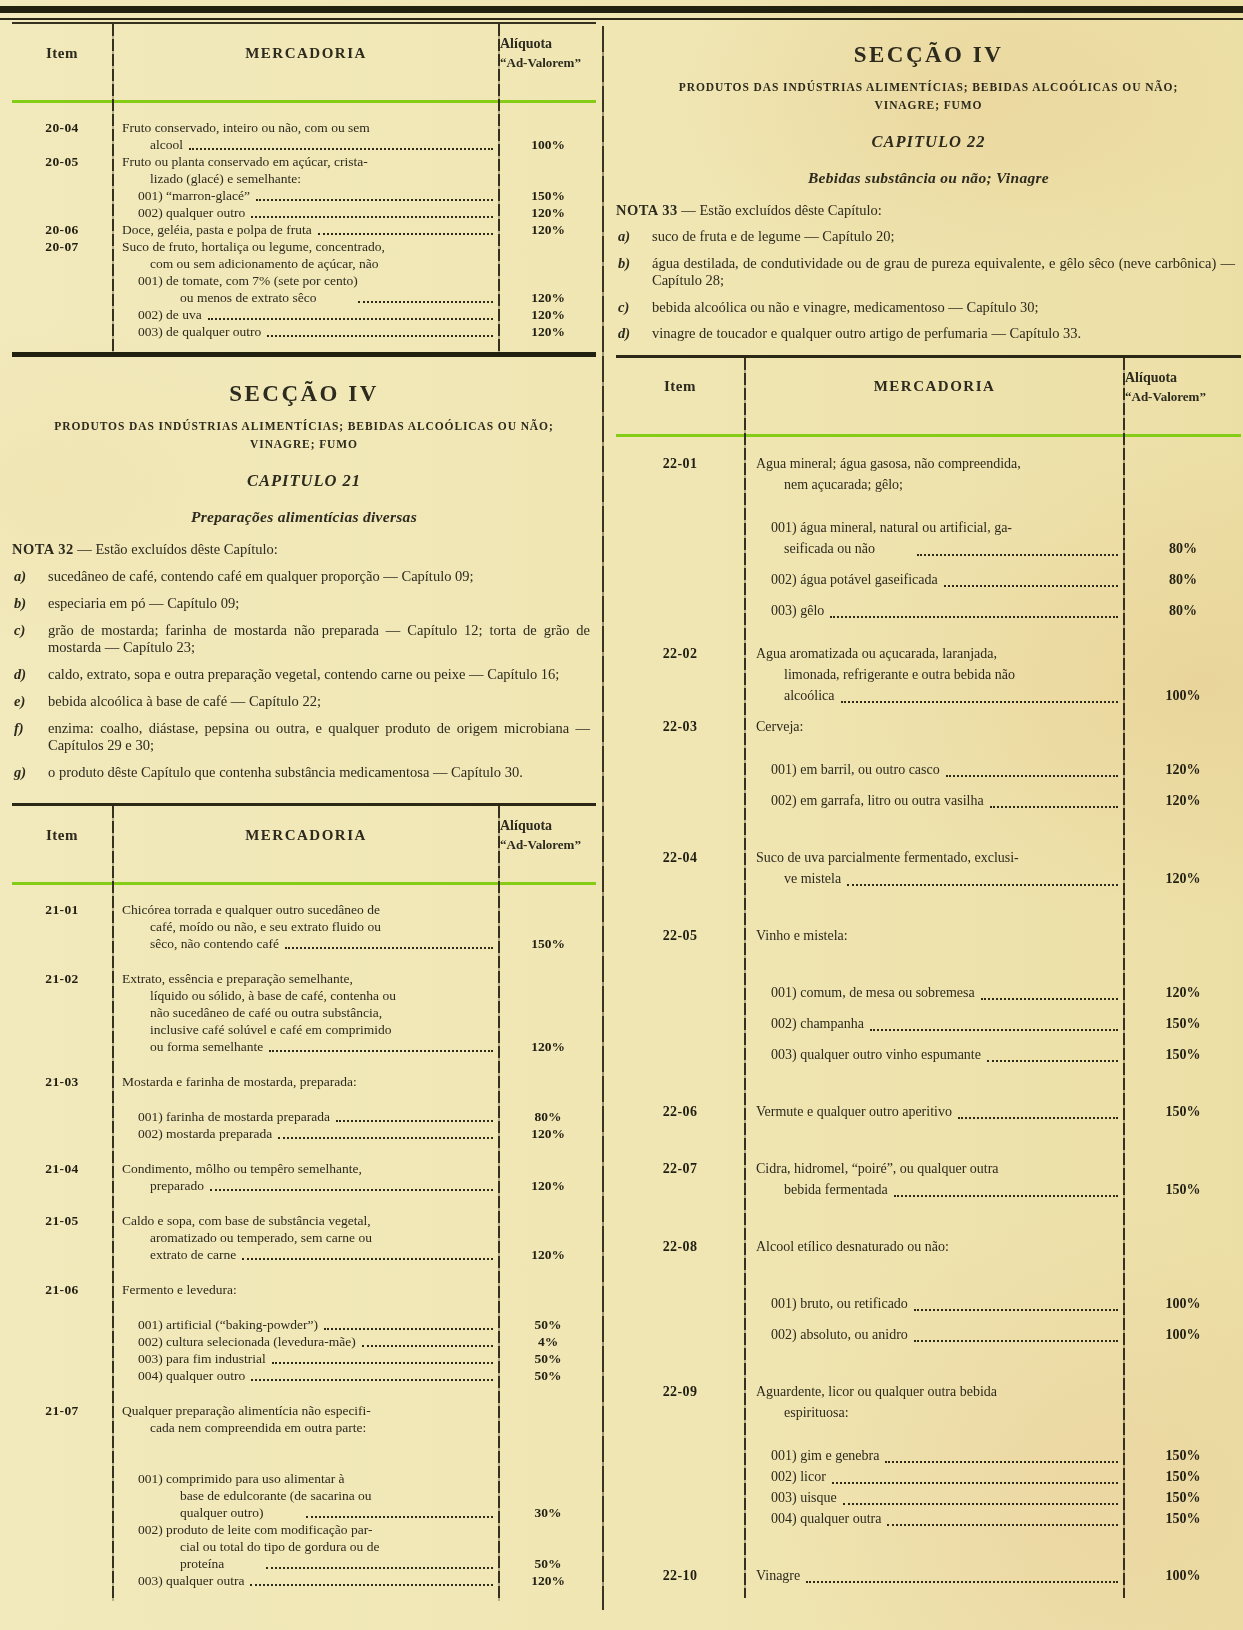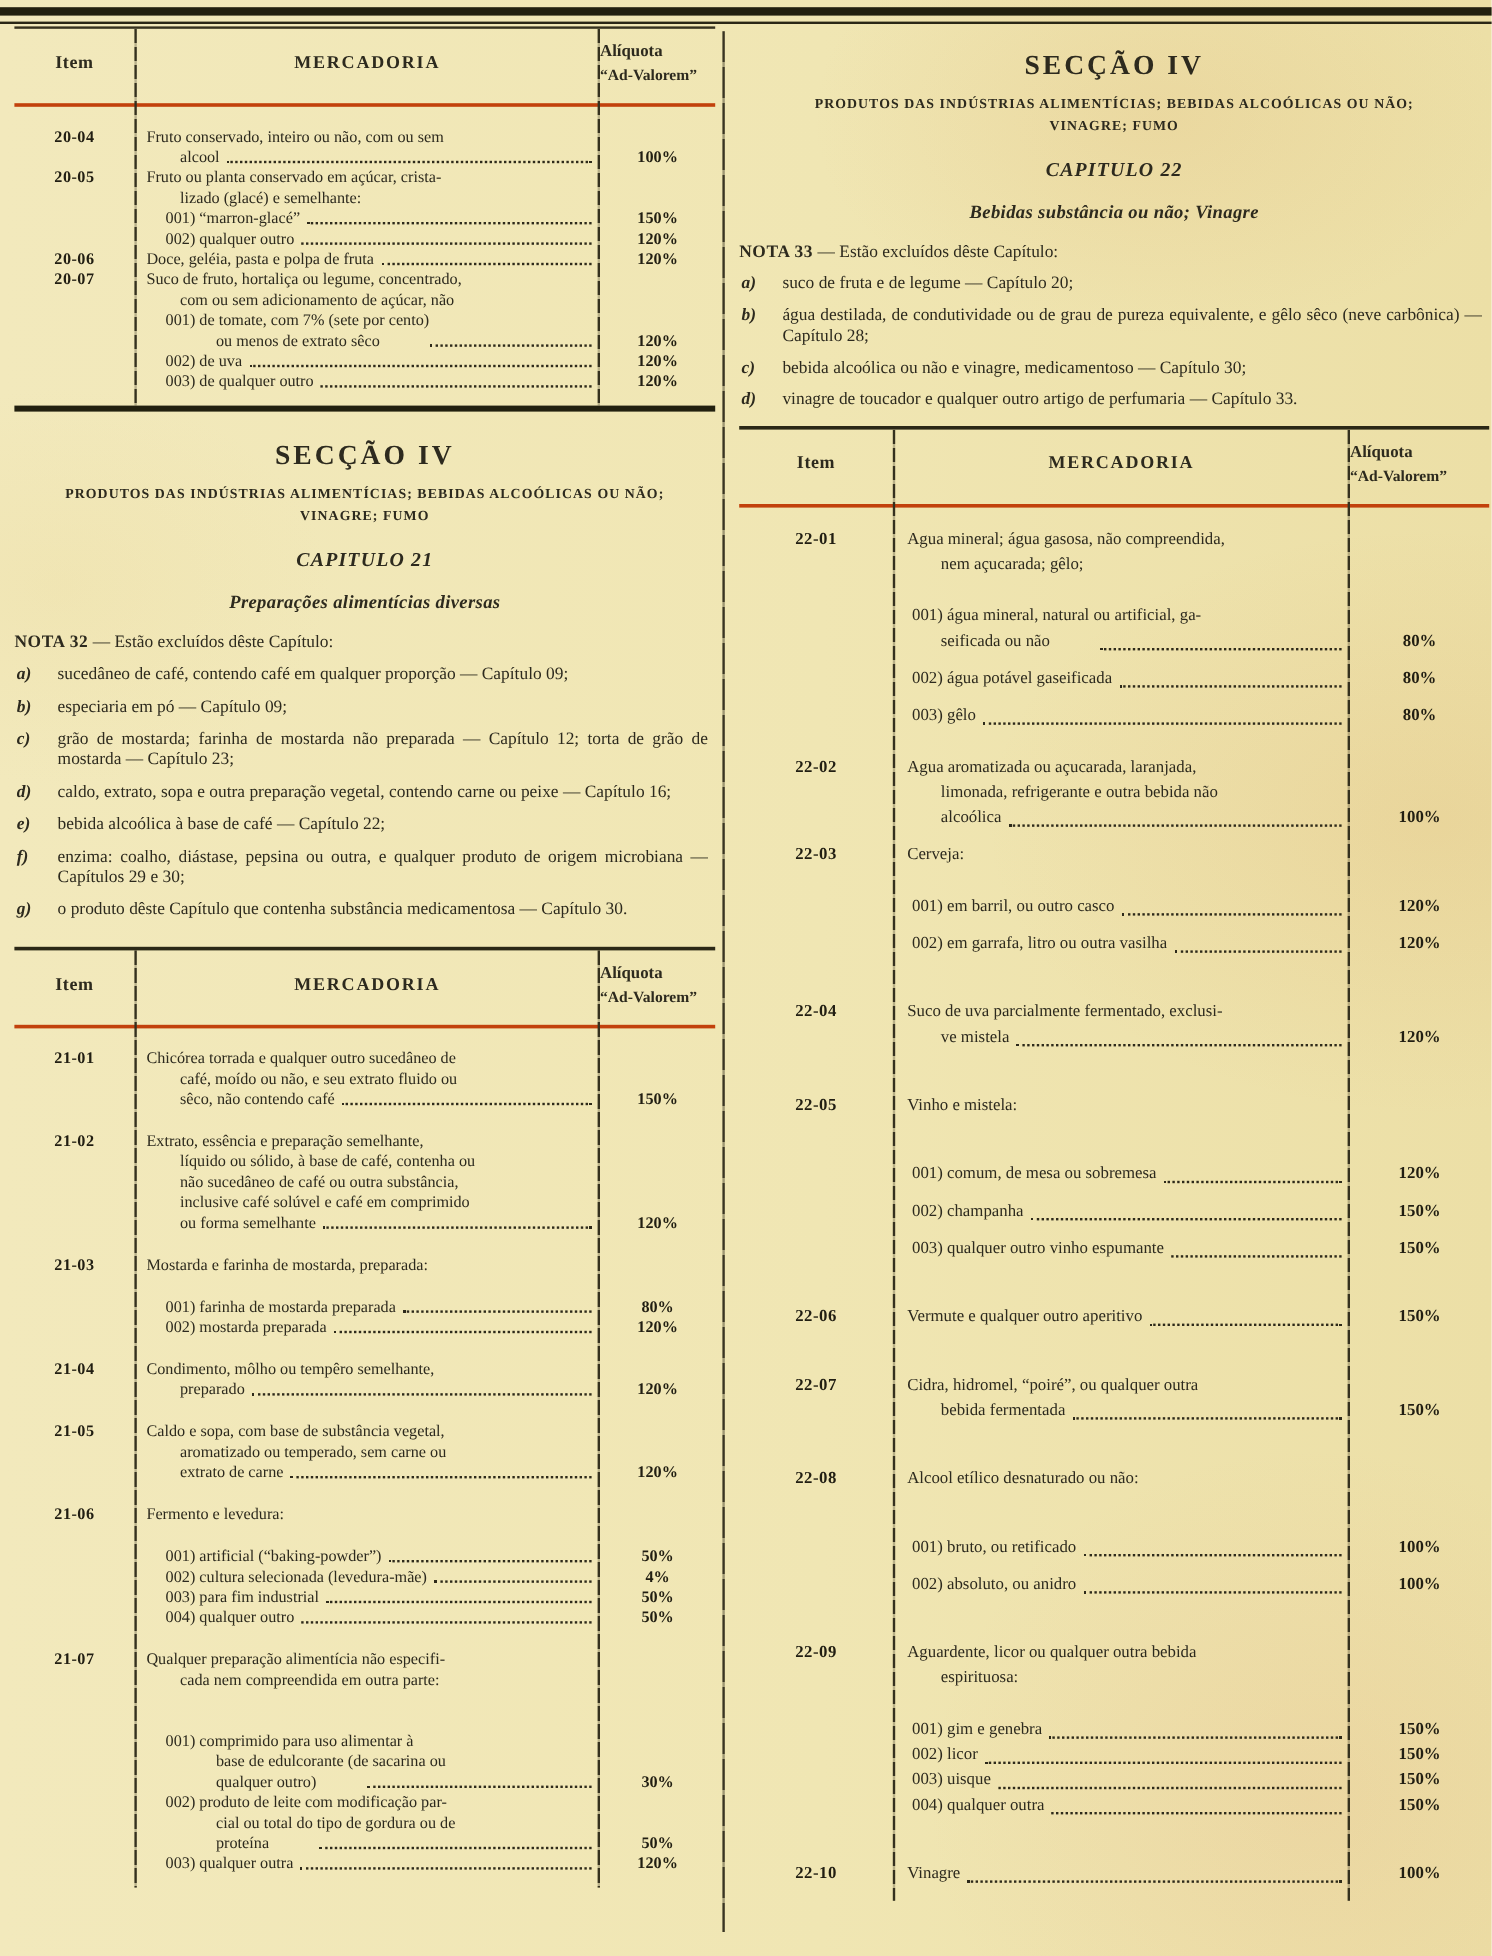--- a/index.html
+++ b/index.html
@@ -20,36 +20,36 @@
     background:repeating-linear-gradient(180deg,#3a3522 0 26px,rgba(58,53,34,.45) 26px 30px);}
   .cols{position:absolute;left:0;top:22px;width:1243px;display:flex;}
   .colL{width:602px;box-sizing:border-box;padding:0 6px 0 12px;}
   .colR{width:641px;box-sizing:border-box;padding:6px 2px 0 14px;}
 
   
   .tt{position:relative;border-top:2px solid #35311e;}
   .tt3{border-top:3px solid #2b2816;}
   .thead,.tl{display:grid;grid-template-columns:100px 1fr 96px;}
   .colR .thead,.colR .tl{grid-template-columns:128px 1fr 116px;}
-  .thead{border-bottom:3px solid #c2410c;padding:10px 0 14px;align-items:center;}
+  .thead{border-bottom:3px solid #84cc16;padding:10px 0 28px;align-items:center;}
   .th{font-weight:bold;font-size:15px;letter-spacing:.5px;text-align:center;}
   .thm{font-weight:bold;font-size:15px;letter-spacing:1.5px;text-align:center;justify-content:center;display:flex;}
   .thr{text-align:left;font-weight:bold;font-size:14px;line-height:19px;}
   .thr .q{font-size:13px;}
   .tbody{padding:16px 0 12px;position:relative;}
   .tl{line-height:17px;font-size:13.5px;}
   .colR .tl{line-height:21px;font-size:14px;}
   .ci{text-align:center;font-weight:bold;letter-spacing:.4px;color:#211e12;}
   .cd{display:flex;padding-left:10px;padding-right:4px;min-width:0;}
   .colR .cd{padding-left:12px;}
   .tx{white-space:nowrap;}
   .dots{flex:1 1 auto;min-width:12px;border-bottom:2px dotted #2e2a1a;margin:0 3px 3px 6px;align-self:flex-end;}
   .cr{text-align:center;font-weight:bold;color:#211e12;}
   .i1{padding-left:38px;} .i2{padding-left:26px;} .i3{padding-left:68px;gap:36px;}
-  .colR .i1{padding-left:40px;} .colR .i2{padding-left:16px;align-items:center;} .colR .i3{padding-left:40px;}
+  .colR .i1{padding-left:40px;} .colR .i2{padding-left:27px;align-items:center;} .colR .i3{padding-left:40px;}
   .g{margin-top:9px;} .G{margin-top:18px;} .X{margin-top:34px;}
   .colR .g{margin-top:10px;} .colR .G{margin-top:22px;} .colR .X{margin-top:36px;}
   .vl{position:absolute;top:0;bottom:0;width:2px;
     background:repeating-linear-gradient(180deg,#35311e 0 12px,rgba(53,49,30,.3) 12px 15px);}
   .vl-a{left:100px;} .vl-b{right:96px;}
   .colR .vl-a{left:128px;} .colR .vl-b{right:116px;}
   .t1{border-bottom:5px solid #22200f;}
   .t2{margin-top:22px;}
   .rt{margin-top:12px;}
 

